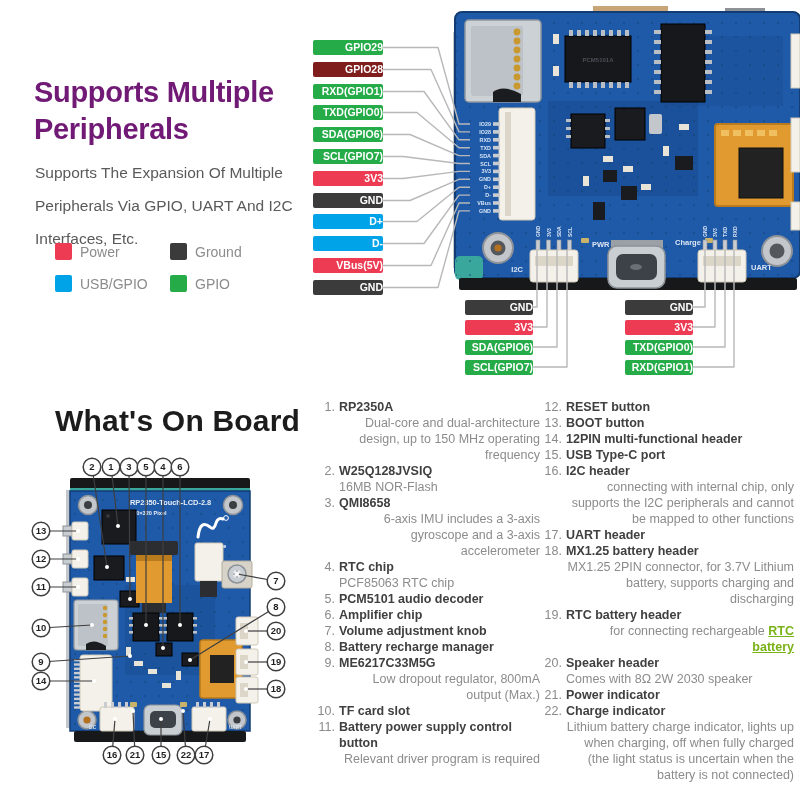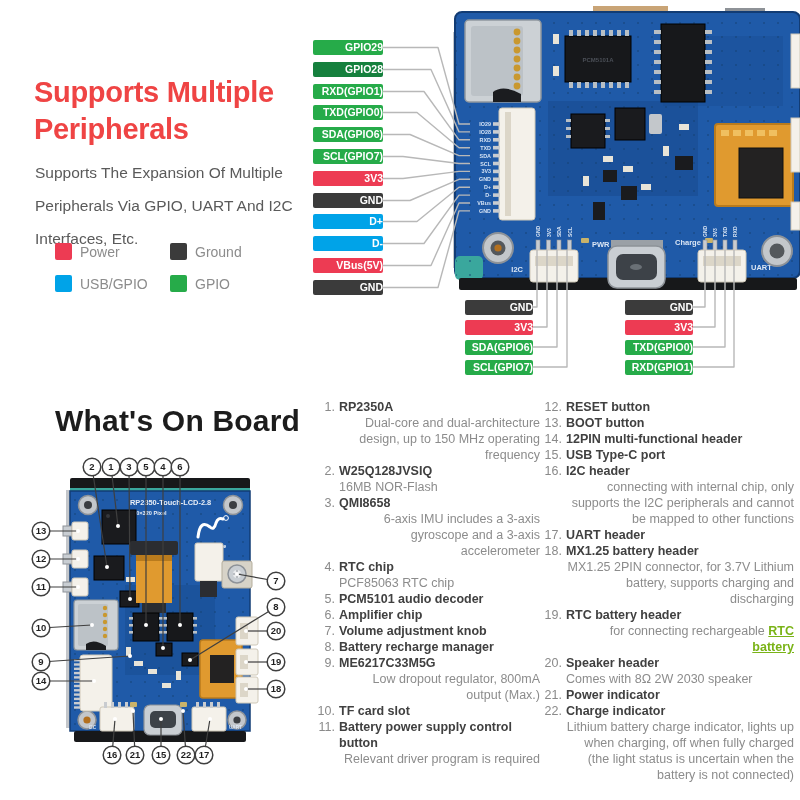--- a/index.html
+++ b/index.html
@@ -1,21 +1,21 @@
 <!DOCTYPE html>
 <html><head>
 <meta charset="utf-8">
 <style>
   html,body{margin:0;padding:0;background:#fff;}
   .canvas{position:relative;width:800px;height:800px;background:#fff;overflow:hidden;
           font-family:"Liberation Sans",sans-serif;}
   .abs{position:absolute;}
   
   .h1{left:34px;top:74px;width:280px;font-size:29px;line-height:37px;font-weight:800;
-      color:#ef4444;letter-spacing:-0.3px;}
+      color:#701a75;letter-spacing:-0.3px;}
   .para{left:35px;top:156px;width:292px;font-size:15.5px;line-height:33px;color:#5a5a5a;}
   .h2{left:55px;top:404px;font-size:30px;font-weight:800;color:#1c1c1c;letter-spacing:0.2px;}
   
   .legend{left:35px;top:243px;display:grid;grid-template-columns:115px auto;row-gap:15px;}
   .legend-entry{display:flex;align-items:center;gap:8px;margin-left:20px;}
   .legend-chip{width:17px;height:17px;border-radius:2px;}
   .legend-label{font-size:14px;color:#8c8c8c;}
   
   .pin-pill{position:absolute;width:70px;height:15px;border-radius:2px;color:#fff;
             font-size:10.5px;font-weight:bold;text-align:right;line-height:15.5px;z-index:6;}
@@ -617,21 +617,21 @@
       <path d="M533 347 H 557 V 250" fill="none" stroke="#b8b8b8" stroke-width="1.4" stroke-linejoin="round"></path>
       <path d="M533 367 H 567 V 250" fill="none" stroke="#b8b8b8" stroke-width="1.4" stroke-linejoin="round"></path>
       <path d="M693 307 H 705 V 250" fill="none" stroke="#b8b8b8" stroke-width="1.4" stroke-linejoin="round"></path>
       <path d="M693 327 H 715 V 250" fill="none" stroke="#b8b8b8" stroke-width="1.4" stroke-linejoin="round"></path>
       <path d="M693 347 H 725 V 250" fill="none" stroke="#b8b8b8" stroke-width="1.4" stroke-linejoin="round"></path>
       <path d="M693 367 H 734 V 250" fill="none" stroke="#b8b8b8" stroke-width="1.4" stroke-linejoin="round"></path>
     </svg>
 
   <div id="pin-col">
       <div class="pin-pill" style="left: 313px; top: 40px; background: rgb(38, 171, 73);">GPIO29</div>
-      <div class="pin-pill" style="left: 313px; top: 62px; background: #15803d;">GPIO28</div>
+      <div class="pin-pill" style="left: 313px; top: 62px; background: #7f1d1d;">GPIO28</div>
       <div class="pin-pill" style="left: 313px; top: 84px; background: rgb(38, 171, 73);">RXD(GPIO1)</div>
       <div class="pin-pill" style="left: 313px; top: 105px; background: rgb(38, 171, 73);">TXD(GPIO0)</div>
       <div class="pin-pill" style="left: 313px; top: 127px; background: rgb(38, 171, 73);">SDA(GPIO6)</div>
       <div class="pin-pill" style="left: 313px; top: 149px; background: rgb(38, 171, 73);">SCL(GPIO7)</div>
       <div class="pin-pill" style="left: 313px; top: 171px; background: rgb(237, 59, 83);">3V3</div>
       <div class="pin-pill" style="left: 313px; top: 193px; background: rgb(59, 59, 59);">GND</div>
       <div class="pin-pill" style="left: 313px; top: 214px; background: rgb(0, 163, 232);">D+</div>
       <div class="pin-pill" style="left: 313px; top: 236px; background: rgb(0, 163, 232);">D-</div>
       <div class="pin-pill" style="left: 313px; top: 258px; background: rgb(237, 59, 83);">VBus(5V)</div>
       <div class="pin-pill" style="left: 313px; top: 280px; background: rgb(59, 59, 59);">GND</div>

